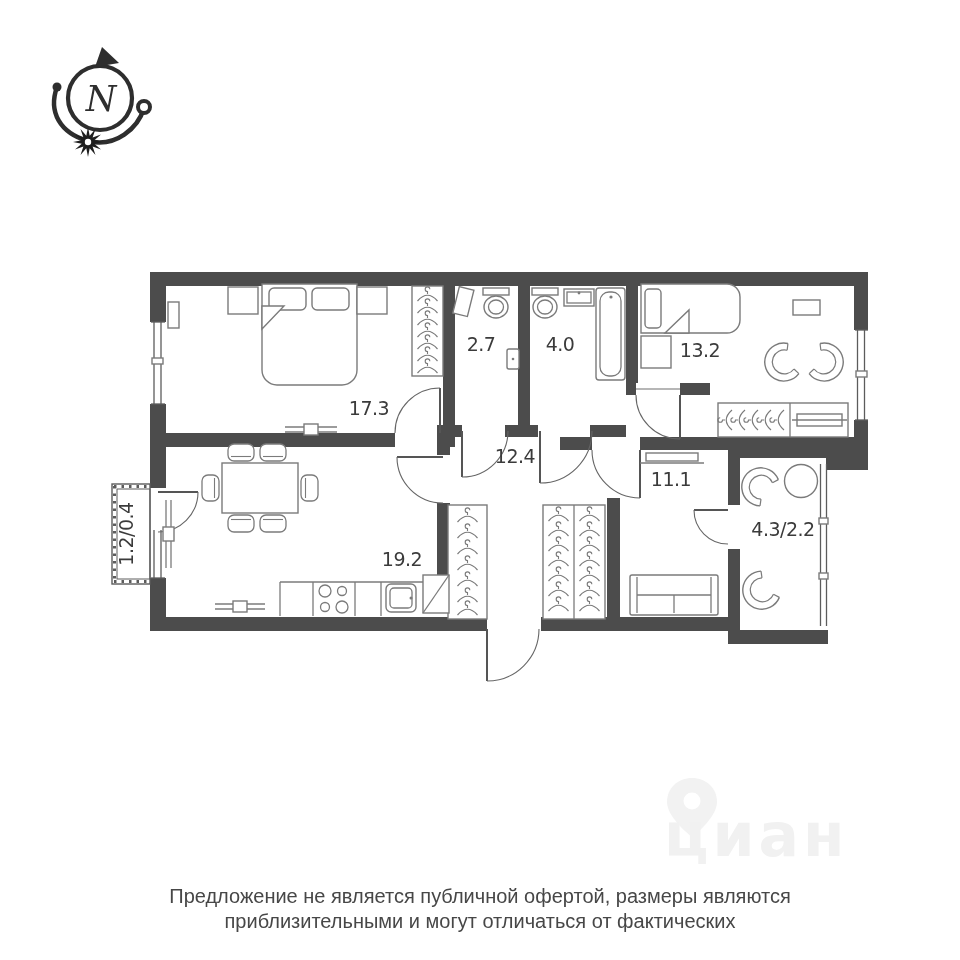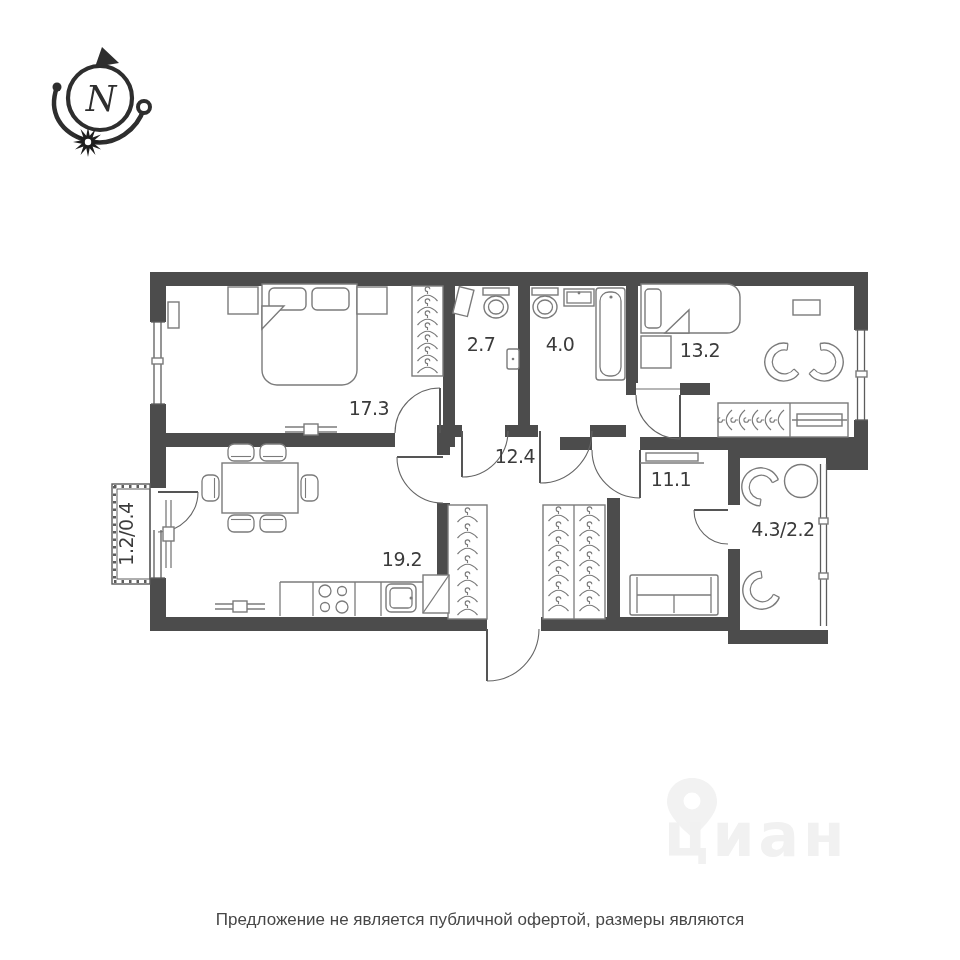--- a/index.html
+++ b/index.html
@@ -11,21 +11,21 @@
   .furnln{fill:none;stroke:#7b7b7b;stroke-width:1.3;}
   .thin{fill:none;stroke:#6f6f6f;stroke-width:1.1;}
   .door{fill:none;stroke:#666;stroke-width:1.1;}
   .panel{stroke:#555;stroke-width:2;fill:none;}
   .win{stroke:#5c5c5c;stroke-width:1.3;fill:none;}
   .rl{fill:#3b3b3b;font-size:19px;letter-spacing:-0.5px;}
   .rl-mid{text-anchor:middle;}
   .compassline{stroke:#2e2e2e;fill:none;}
   .footer{position:absolute;left:0;top:884px;width:960px;text-align:center;
           font-family:"Liberation Sans","DejaVu Sans",sans-serif;
-          font-size:17px;line-height:25px;color:#474747;margin-top:23px;}
+          font-size:20px;line-height:25px;color:#474747;}
   .footer p{margin:0;}
   .wm-text{fill:#f1f1f1;font-size:60px;font-weight:bold;letter-spacing:4px;}
   .wm-shape{fill:#f2f2f2;}
   .north{fill:#2e2e2e;font-family:"DejaVu Serif",serif;font-style:italic;font-size:35px;text-anchor:middle;}
 </style>
 </head>
 <body>
 
 <div class="stage">
 
@@ -356,15 +356,16 @@
     <g>
       <path class="wm-shape" d="M692,778 c-14,0 -25,10 -25,24 c0,16 25,35 25,35 c0,0 25,-19 25,-35 c0,-14 -11,-24 -25,-24 z"></path>
       <circle cx="692" cy="801" r="8.5" fill="#fff"></circle>
     </g>
     <text class="wm-text" x="664" y="856">циан</text>
   </g>
 </svg>
 
 <div class="footer">
   <p>Предложение не является публичной офертой, размеры являются</p>
+  <p>приблизительными и могут отличаться от фактических</p>
 </div>
 
 </div>
 
 </body></html>

